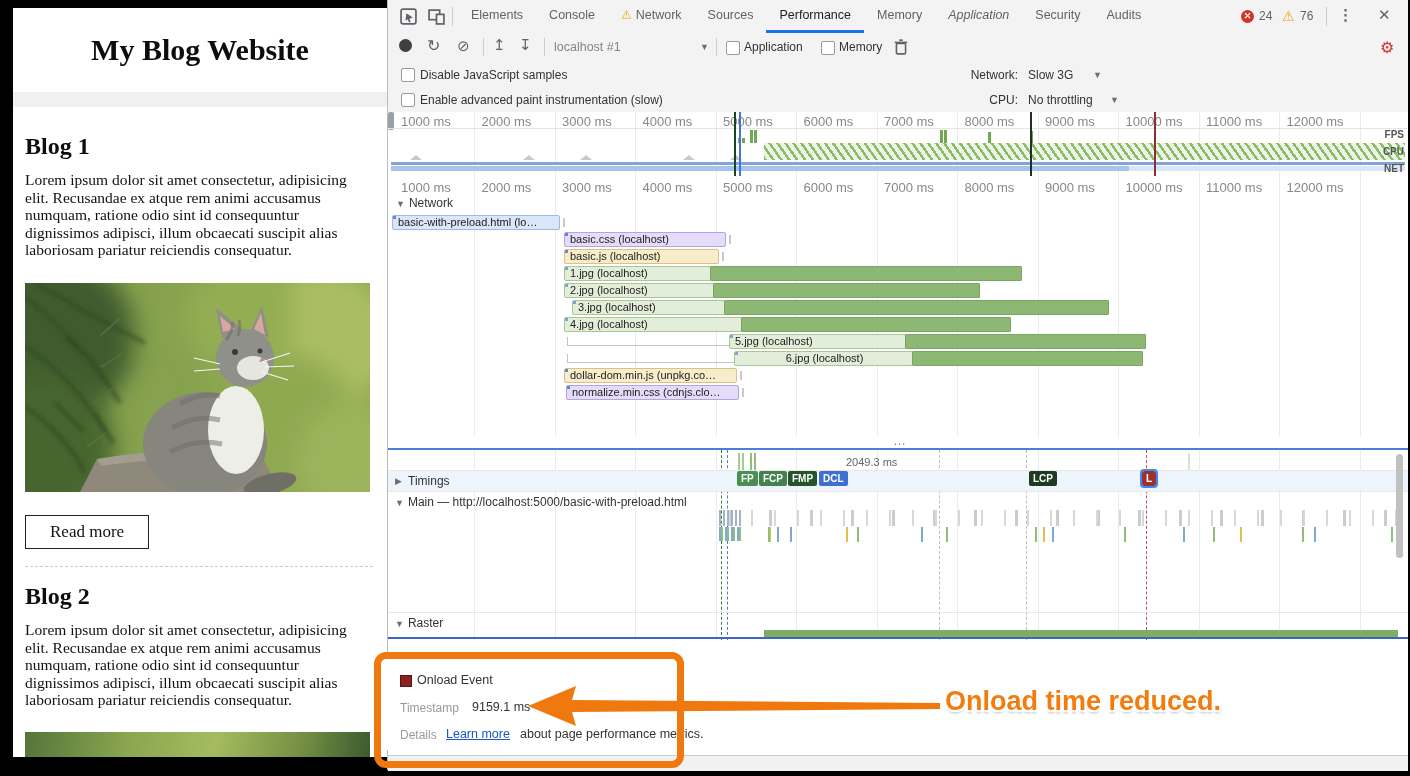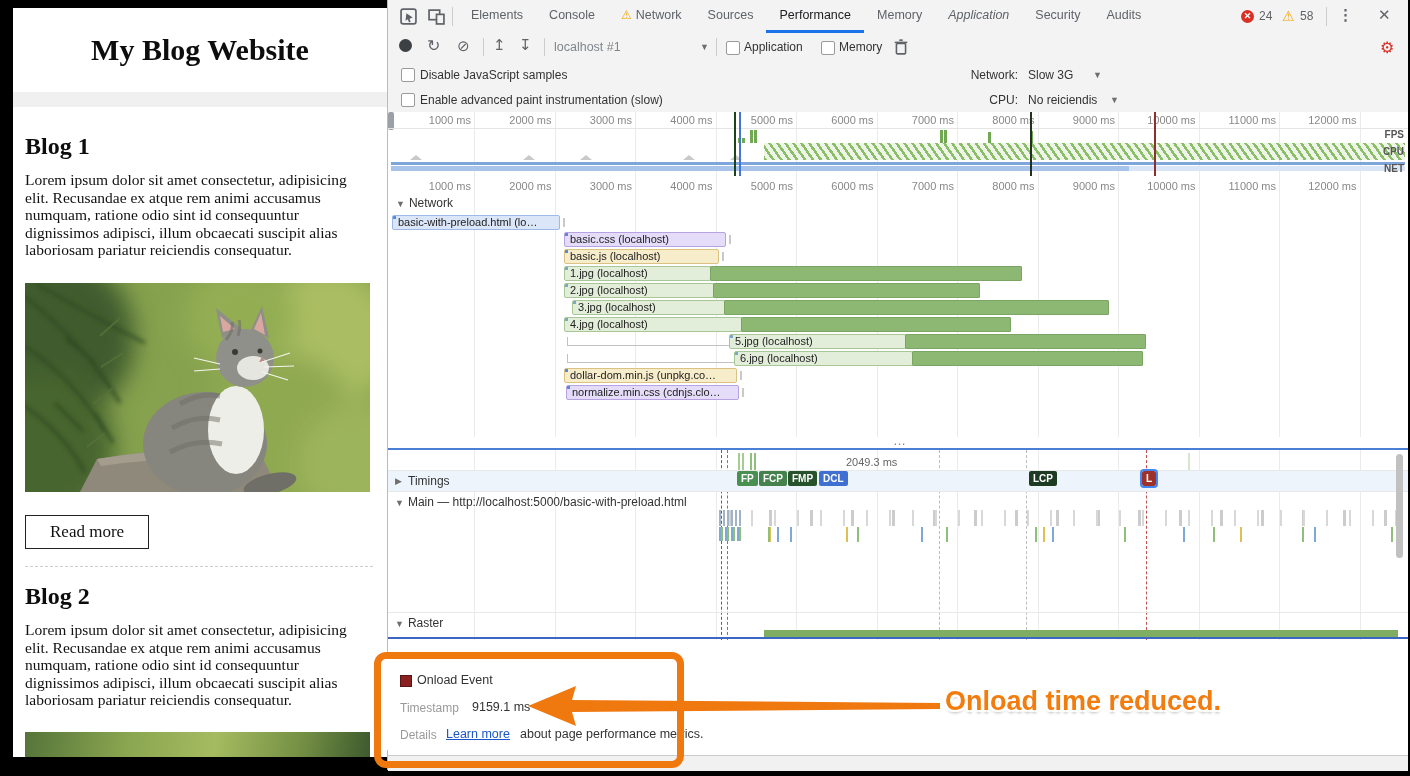--- a/index.html
+++ b/index.html
@@ -27,21 +27,21 @@
   .errball{display:inline-block;width:13px;height:13px;border-radius:50%;background:#d93025;color:#fff;font-size:9px;line-height:13px;text-align:center;font-weight:bold}
   .cnt{font-size:12px;color:#5f6368}
   #toolbar{top:33px;height:28px;border-bottom:1px solid #ccc}
   .cb{position:absolute;width:12px;height:12px;border:1px solid #9a9a9a;border-radius:2px;background:#fff;cursor:pointer}
   .optrow{font-size:12px;color:#333}
   .caret{font-size:9px;color:#6e6e6e}
   .gray{color:#80868b}
   
   #overview{top:112px;height:64px;left:0;width:1020px;background:#fff;border-bottom:1px solid #ccc;overflow:hidden}
   .ovlane-label{position:absolute;right:4px;font-size:10px;font-weight:bold;color:#555}
-  .tick-label{position:absolute;width:70px;text-align:right;font-size:11px;color:#888}
+  .tick-label{position:absolute;width:70px;text-align:left;font-size:13px;color:#888}
   .gridv{position:absolute;width:1px;background:#ebebeb}
   .fpsbar{position:absolute;width:3px;background:#71a952}
   #cpuhatch{position:absolute;left:376px;top:31px;width:641px;height:17px;background:repeating-linear-gradient(55deg,#8abf68 0 2.5px,#eef5e8 2.5px 6.5px)}
   .mound{position:absolute;width:0;height:0;border-left:6px solid transparent;border-right:6px solid transparent;border-bottom:5px solid #c9c9c9}
   .ovline{position:absolute;top:0;width:2px;height:64px}
   
   #waterfall{top:176px;height:261px;left:0;width:1020px;background:#fff;overflow:hidden}
   .sec-label{position:absolute;font-size:12px;color:#333}
   .tri{color:#6e6e6e;font-size:9px;margin-right:4px}
   .req-label{position:absolute;height:15px;border:1px solid;border-radius:2px;font-size:11px;line-height:13px;padding:0 3px 0 5px;white-space:nowrap;overflow:hidden;color:#222;box-sizing:border-box}
@@ -166,21 +166,21 @@
         <div class="tab" style="position: relative;"><span>Sources</span></div>
         <div class="tab active" style="position: relative;"><span>Performance</span></div>
         <div class="tab" style="position: relative;"><span>Memory</span></div>
         <div class="tab" style="position: relative; font-style: italic;"><span>Application</span></div>
         <div class="tab" style="position: relative;"><span>Security</span></div>
         <div class="tab" style="position: relative;"><span>Audits</span></div>
       </div>
     <span class="abs errball" style="left:853px;top:10px">✕</span>
     <span class="abs cnt" style="left:871px;top:9px">24</span>
     <span class="abs warn-tri" style="left:894px;top:8px;font-size:14px">⚠</span>
-    <span class="abs cnt" style="left:912px;top:9px">58</span>
+    <span class="abs cnt" style="left:912px;top:9px">76</span>
     <div class="vdiv" style="left:938px;top:7px;height:19px"></div>
     <span class="abs icon" style="left:950px;top:6px;font-size:15px;font-weight:bold">⋮</span>
     <span class="abs icon" style="left:990px;top:6px;font-size:15px">✕</span>
   </div>
 
   <div id="toolbar" class="bar">
     <span class="abs" style="left:11px;top:6px;width:13px;height:13px;border-radius:50%;background:#3c4043"></span>
     <span class="abs icon" style="left:39px;top:3px;font-size:16px">↻</span>
     <span class="abs icon" style="left:69px;top:4px;font-size:15px">⊘</span>
     <div class="vdiv" style="left:95px;top:5px;height:18px"></div>
@@ -206,21 +206,21 @@
     <span class="cb" style="left:13px;top:7px"></span>
     <span class="abs" style="left:32px;top:7px">Disable JavaScript samples</span>
     <span class="abs" style="left:575px;top:7px;width:55px;text-align:right">Network:</span>
     <span class="abs" style="left:640px;top:7px">Slow 3G</span>
     <span class="abs caret" style="left:705px;top:9px">▼</span>
   </div>
   <div class="bar optrow" style="top:87px;height:25px;border-bottom:1px solid #c8c8c8">
     <span class="cb" style="left:13px;top:6px"></span>
     <span class="abs" style="left:32px;top:6px">Enable advanced paint instrumentation (slow)</span>
     <span class="abs" style="left:575px;top:6px;width:55px;text-align:right">CPU:</span>
-    <span class="abs" style="left:640px;top:6px">No reiciendis</span>
+    <span class="abs" style="left:640px;top:6px">No throttling</span>
     <span class="abs caret" style="left:722px;top:8px">▼</span>
   </div>
 
   <div id="overview" class="abs">
     <div id="ov-grid">
         <div class="gridv" style="left: 86px; top: 0px; height: 64px;"></div>
         <div class="gridv" style="left: 166.5px; top: 0px; height: 64px;"></div>
         <div class="gridv" style="left: 247px; top: 0px; height: 64px;"></div>
         <div class="gridv" style="left: 327.5px; top: 0px; height: 64px;"></div>
         <div class="gridv" style="left: 408px; top: 0px; height: 64px;"></div>
@@ -333,21 +333,21 @@
         </div>
         <div style="position: absolute; left: 3px; top: 140px; width: 1014px; height: 17px;">
           <div class="req-label req-imgw" style="left: 173px; top: 1px; width: 178px;">4.jpg (localhost)<div class="corner" style="background: rgb(123, 168, 201);"></div></div>
           <div class="req-imgb" style="left: 350px; top: 1px; width: 270px;"></div>
         </div>
         <div style="position: absolute; left: 3px; top: 157px; width: 1014px; height: 17px;">
           <div class="connline" style="left: 176px; top: 4px; width: 162px;"></div>
           <div class="req-label req-imgw" style="left: 338px; top: 1px; width: 177px;">5.jpg (localhost)<div class="corner" style="background: rgb(123, 168, 201);"></div></div>
           <div class="req-imgb" style="left: 514px; top: 1px; width: 241px;"></div>
         </div>
-        <div style="position: absolute; left: 3px; top: 174px; width: 1014px; height: 17px;">
+        <div style="position: absolute; left: 3px; top: 174px; width: 1014px; height: 17px; text-align: center;">
           <div class="connline" style="left: 176px; top: 4px; width: 167px;"></div>
           <div class="req-label req-imgw" style="left: 343px; top: 1px; width: 179px;">6.jpg (localhost)<div class="corner" style="background: rgb(123, 168, 201);"></div></div>
           <div class="req-imgb" style="left: 521px; top: 1px; width: 231px;"></div>
         </div>
         <div style="position: absolute; left: 3px; top: 191px; width: 1014px; height: 17px;">
           <div class="req-label req-js" style="left: 173px; top: 1px; width: 173px;">dollar-dom.min.js (unpkg.co…<div class="corner"></div></div>
           <div style="position: absolute; left: 349px; top: 4px; width: 2px; height: 9px; background: rgb(201, 201, 201);"></div>
         </div>
         <div style="position: absolute; left: 3px; top: 208px; width: 1014px; height: 17px;">
           <div class="req-label req-css" style="left: 175px; top: 1px; width: 173px;">normalize.min.css (cdnjs.clo…<div class="corner"></div></div>

